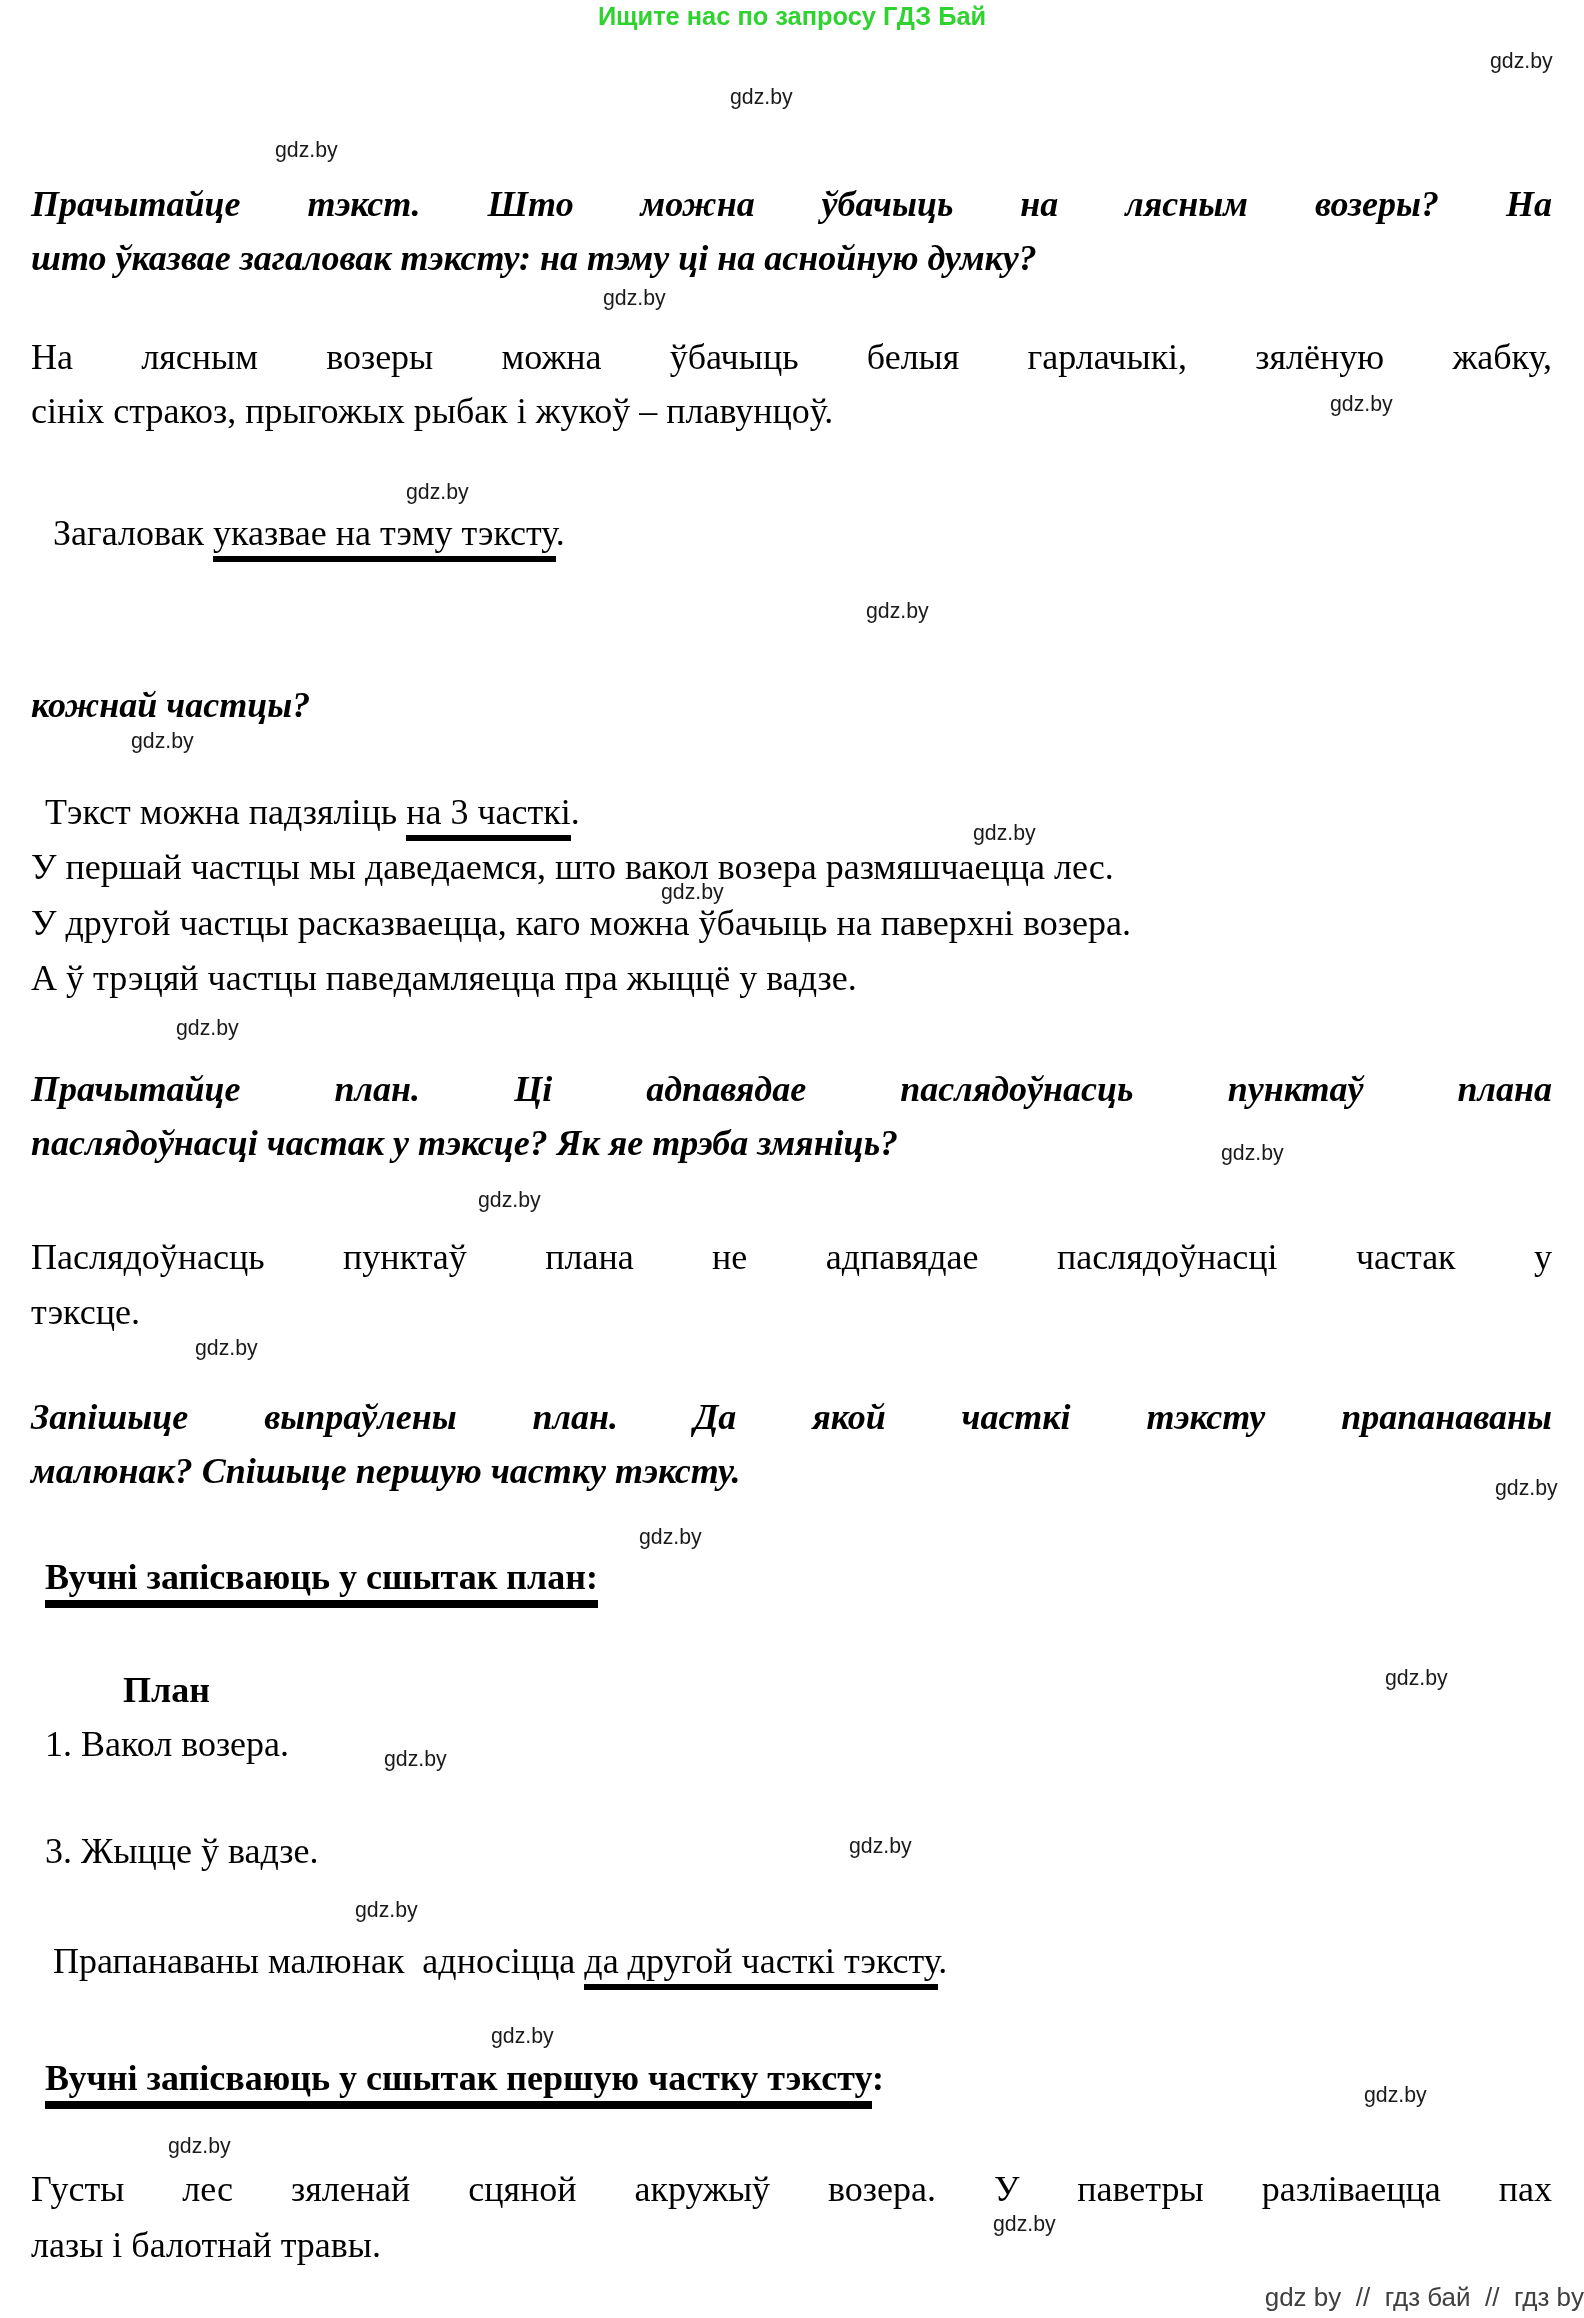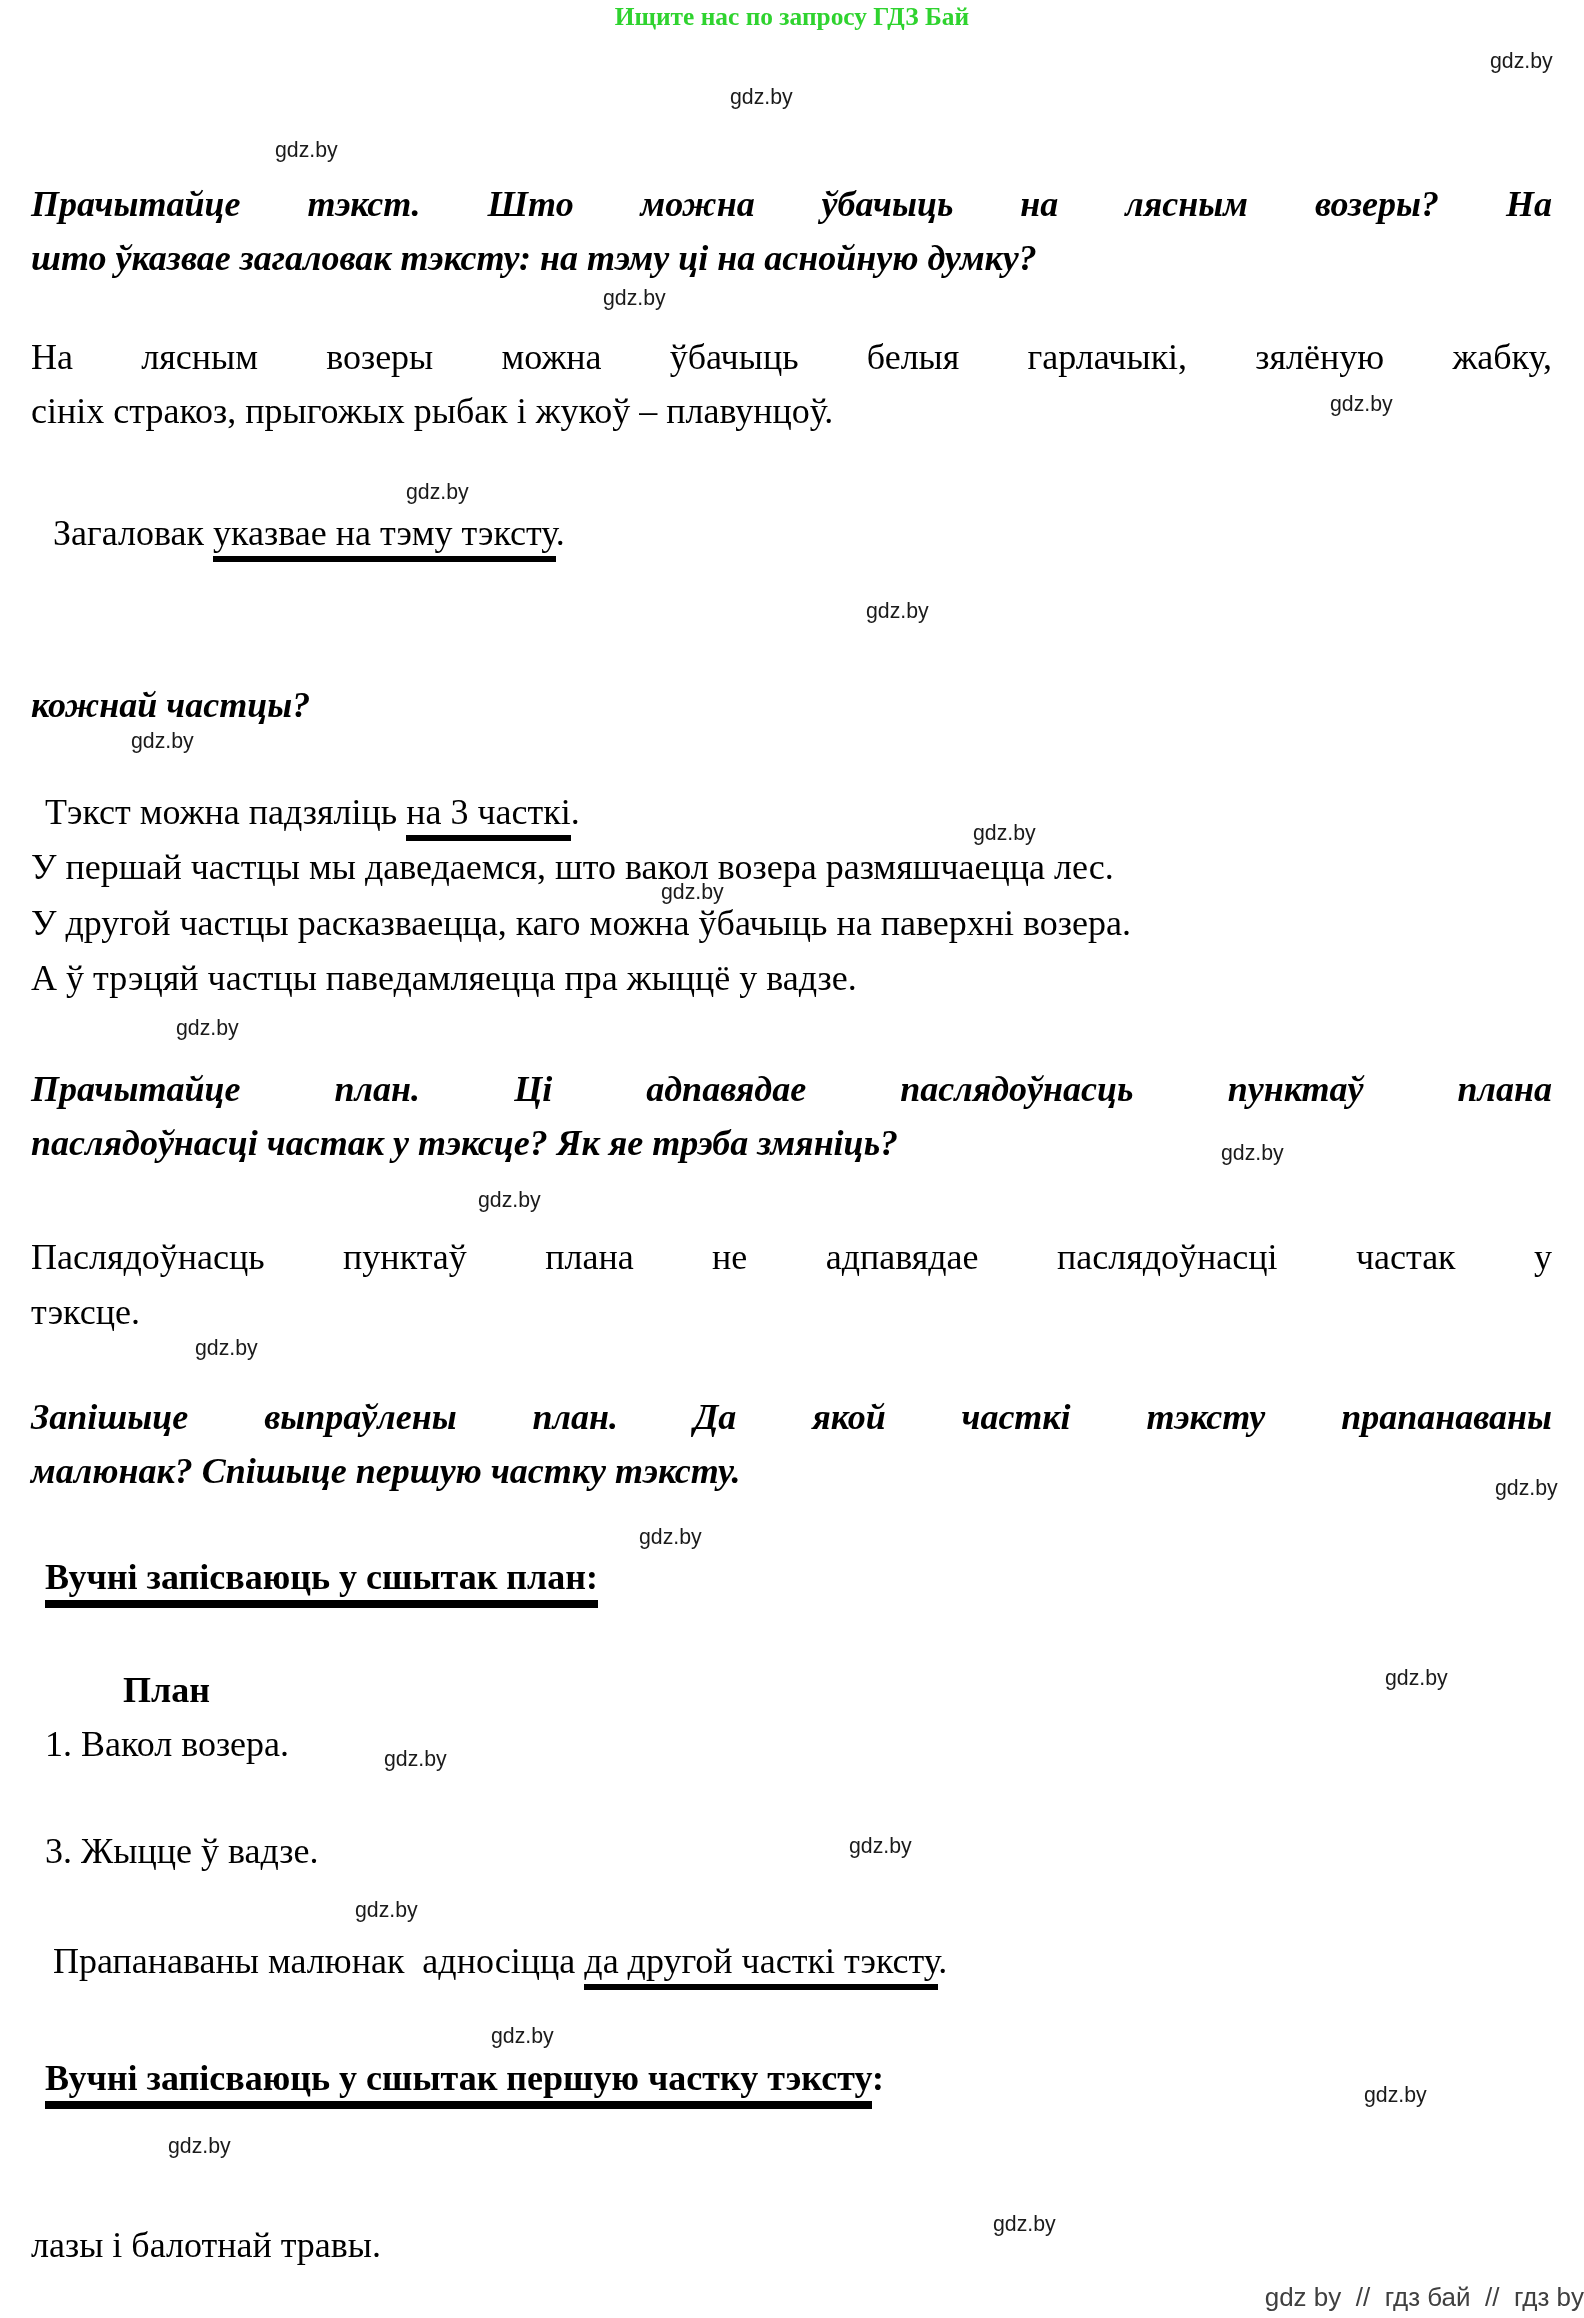--- a/index.html
+++ b/index.html
@@ -1,19 +1,19 @@
 <!DOCTYPE html>
 <html style="font-size:13px"><head>
 <meta charset="utf-8">
 <style>
   html,body{margin:0;padding:0;background:#ffffff;}
   .page{position:relative;width:1584px;height:2319px;background:#ffffff;overflow:hidden;
         font-family:"Liberation Serif",serif;color:#000;}
   .promo{position:absolute;top:1.6px;left:0;width:100%;text-align:center;
-         font-family:Liberation Serif, serif;font-size:25.4px;font-weight:bold;color:#2fd32f;}
+         font-family:Liberation Sans, sans-serif;font-size:25.4px;font-weight:bold;color:#2fd32f;}
   .title{position:absolute;left:39px;top:64px;font-size:39px;font-weight:bold;white-space:pre;}
   .line{position:absolute;font-size:36px;line-height:1.25;white-space:pre;}
   .just{left:31px;width:1521px;white-space:normal;text-align:justify;text-align-last:justify;}
   .q{font-weight:bold;font-style:italic;}
   .u{border-bottom:6.6px solid #000;padding-bottom:3.3px;margin-top:28px;}
   .hu{border-bottom:8.2px solid #000;padding-bottom:3.3px;}
   .bold{font-weight:bold;}
   .wm{position:absolute;font-family:"Liberation Sans",sans-serif;font-size:21.3px;color:#1b1b1b;white-space:pre;}
   .footer{position:absolute;top:2282px;left:0;width:100%;text-align:right;
           font-family:"Liberation Sans",sans-serif;font-size:26px;color:#404040;white-space:pre;}
@@ -75,18 +75,19 @@
   <div class="line just q" style="top:1395px">Запішыце выпраўлены план. Да якой часткі тэксту прапанаваны</div>
 
   <div class="line bold" style="left:45px;top:1555px"><span class="hu">Вучні запісваюць у сшытак план:</span></div>
   <div class="line bold" style="left:123px;top:1668px">План</div>
   <div class="line" style="left:45px;top:1722px">1. Вакол возера.</div>
   <div class="line" style="left:45px;top:1829px">3. Жыцце ў вадзе.</div>
 
   <div class="line" style="left:53px;top:1939px"><span>Прапанаваны малюнак  адносіцца </span><span class="u">да другой часткі тэксту</span><span>.</span></div>
 
   <div class="line bold" style="left:45px;top:2056px"><span class="hu">Вучні запісваюць у сшытак першую частку тэксту</span><span>:</span></div>
+  <div class="line just" style="top:2167px;text-align-last:justify">  Густы лес зяленай сцяной акружыў возера. У паветры разліваецца пах</div>
   <div class="line" style="left:31px;top:2223px">лазы і балотнай травы.</div>
 
   <div class="footer">gdz by  //  гдз бай  //  гдз by</div>
 
 </div>
 
 
 </body></html>

